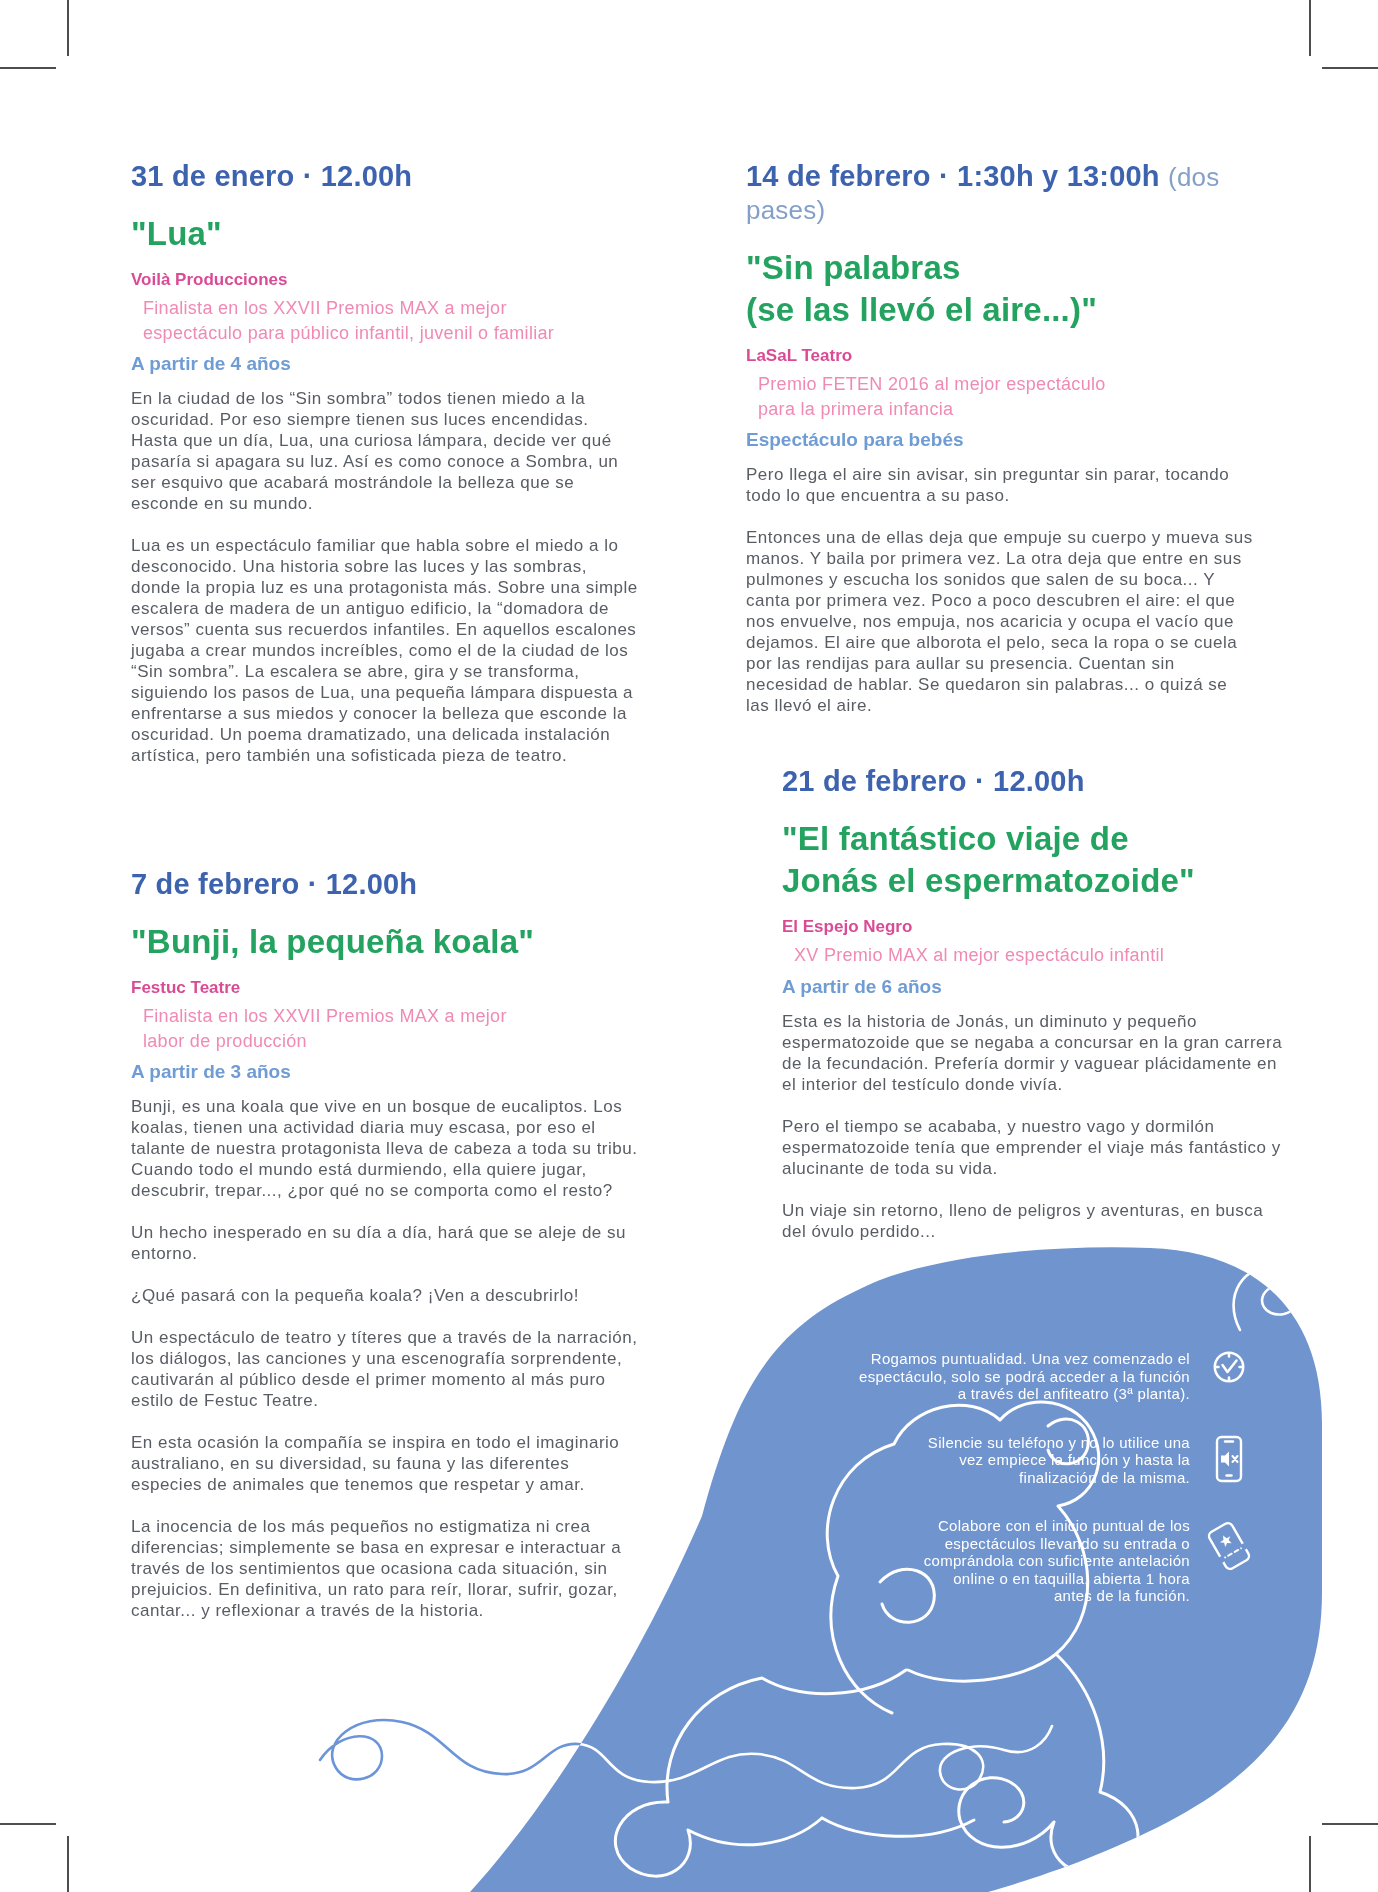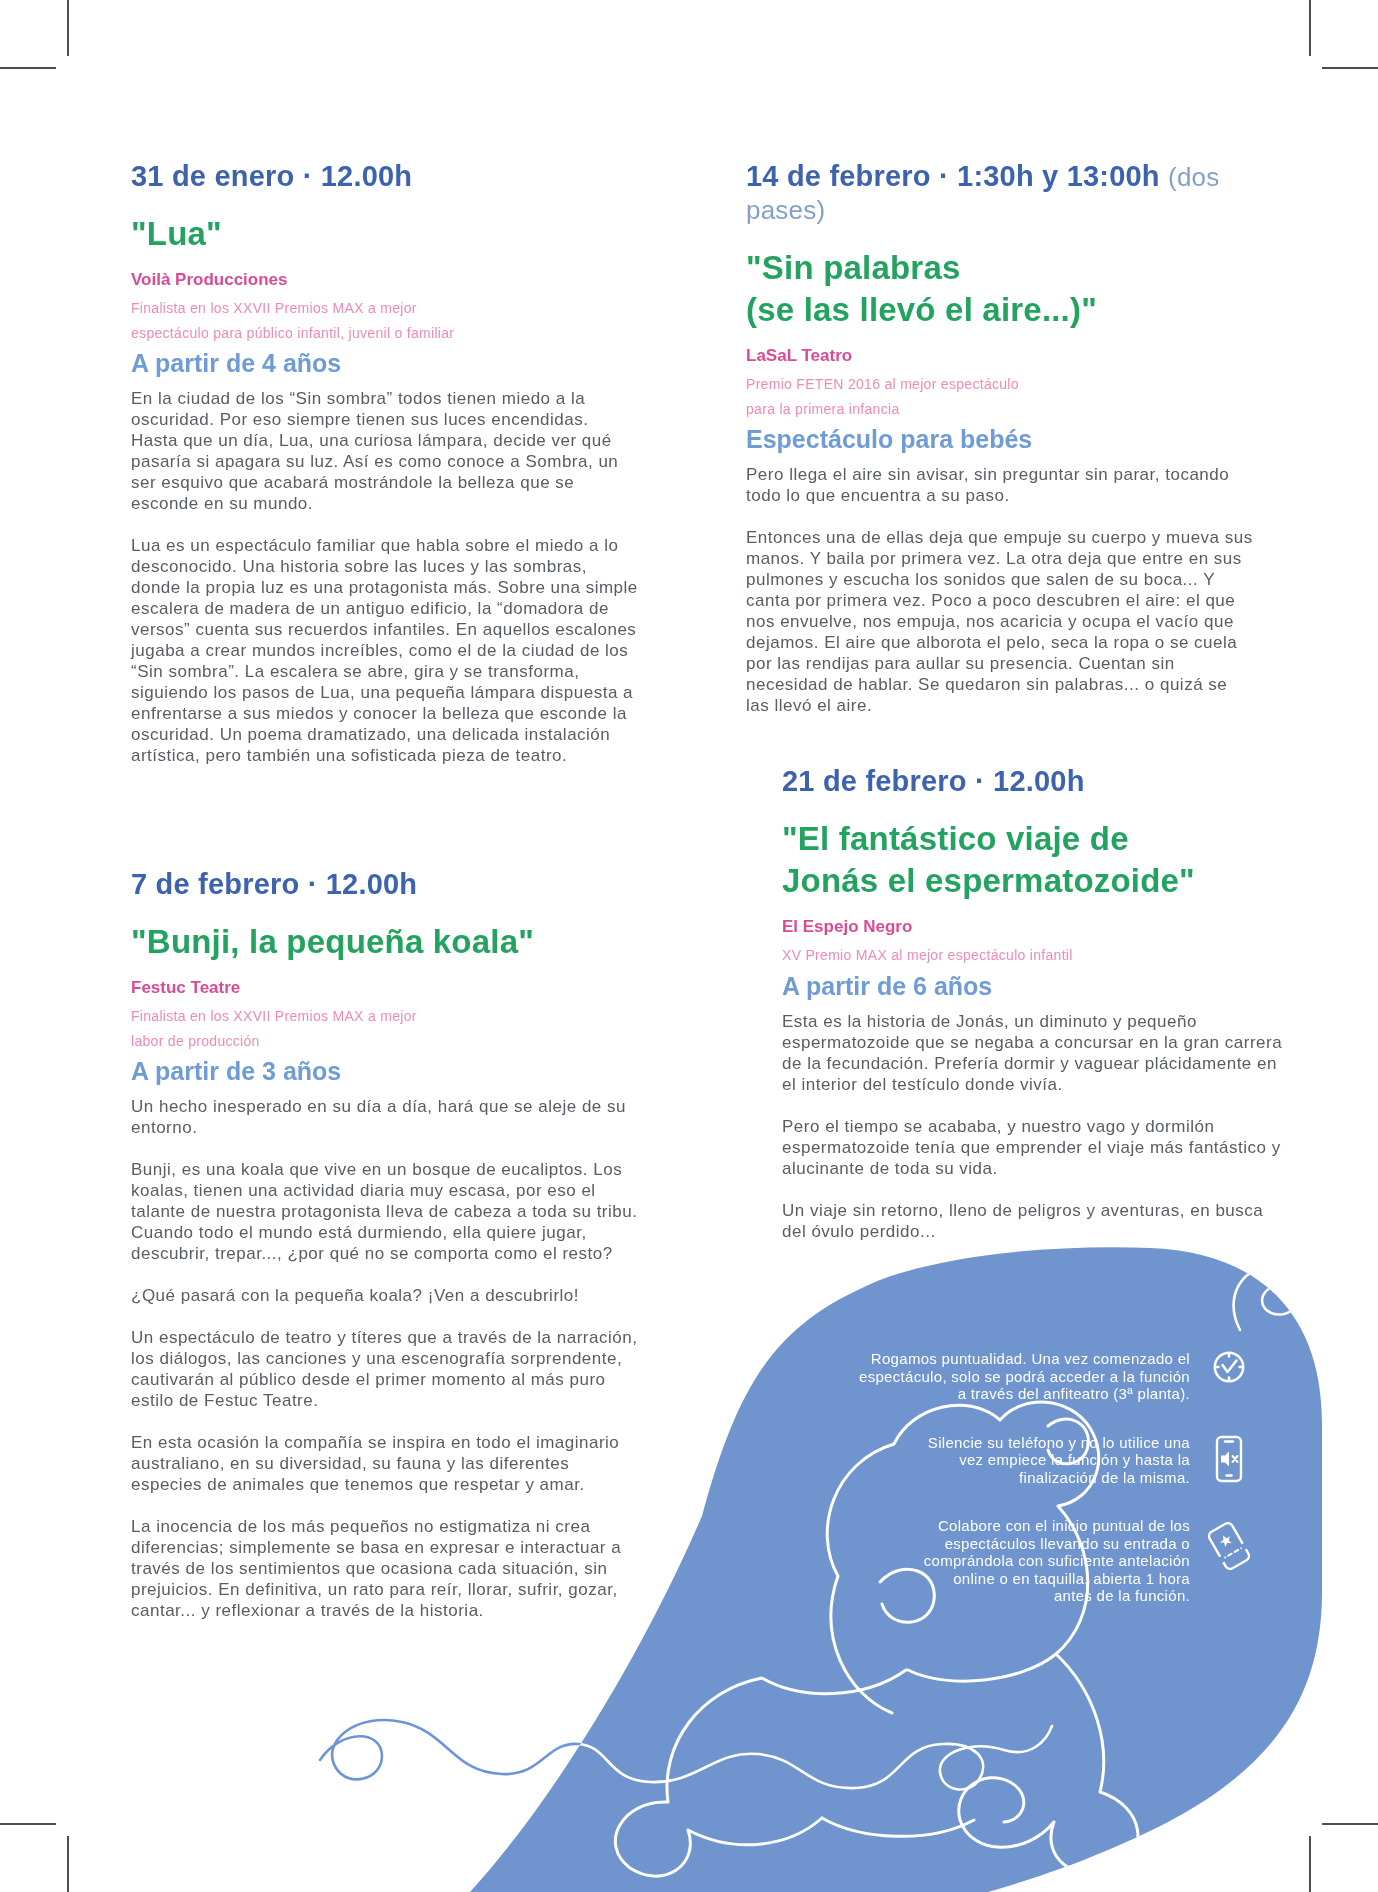--- a/index.html
+++ b/index.html
@@ -25,22 +25,22 @@
 
   
   .art{position:absolute;left:0;top:0;z-index:0;}
 
   
   .event{position:absolute;width:507px;z-index:1;}
   .date{margin:0;font-size:29px;line-height:32px;font-weight:bold;color:var(--blue-head);letter-spacing:.2px;}
   .date-note{font-weight:normal;color:var(--blue-note);font-size:26px;}
   .title{margin:21px 0 0;font-size:33px;line-height:42px;font-weight:bold;color:var(--green);white-space:pre-line;letter-spacing:.2px;}
   .company{margin:12px 0 0;font-size:17px;line-height:26px;font-weight:bold;color:var(--pink);}
-  .award{margin:3px 0 0;font-size:14px;line-height:24.5px;color:var(--pink-light);white-space:pre-line;letter-spacing:.3px;}
-  .age{margin:7px 0 0;font-size:25px;line-height:23px;font-weight:bold;color:var(--blue-age);}
+  .award{margin:3px 12px 0;font-size:18px;line-height:24.5px;color:var(--pink-light);white-space:pre-line;letter-spacing:.3px;}
+  .age{margin:7px 0 0;font-size:19px;line-height:23px;font-weight:bold;color:var(--blue-age);}
   .paras{margin-top:13px;}
   .paras p{margin:0;font-size:17px;line-height:21px;letter-spacing:.5px;color:var(--body-gray);}
   .paras p + p{margin-top:21px;}
 
   
   .notices{position:absolute;left:680px;top:1350px;width:588px;z-index:2;}
   .notice{display:flex;align-items:flex-start;}
   .notice + .notice{margin-top:31px;}
   .notice .txt{flex:1;margin:0;text-align:right;color:#ffffff;font-size:15px;line-height:17.5px;letter-spacing:.3px;white-space:pre-line;}
   .notice .icon-wrap{width:78px;display:flex;justify-content:center;align-items:center;flex:none;}
@@ -98,22 +98,22 @@
   </section>
 
   <section class="event" style="left:131px;top:868px;">
     <h2 class="date"><span>7 de febrero · 12.00h</span></h2>
     <h1 class="title">"Bunji, la pequeña koala"</h1>
     <h3 class="company">Festuc Teatre</h3>
     <p class="award">Finalista en los XXVII Premios MAX a mejor
 labor de producción</p>
     <p class="age">A partir de 3 años</p>
     <div class="paras">
+      <p>Bunji, es una koala que vive en un bosque de eucaliptos. Los koalas, tienen una actividad diaria muy escasa, por eso el talante de nuestra protagonista lleva de cabeza a toda su tribu. Cuando todo el mundo está durmiendo, ella quiere jugar, descubrir, trepar..., ¿por qué no se comporta como el resto?</p>
       <p>Un hecho inesperado en su día a día, hará que se aleje de su entorno.</p>
-      <p>Bunji, es una koala que vive en un bosque de eucaliptos. Los koalas, tienen una actividad diaria muy escasa, por eso el talante de nuestra protagonista lleva de cabeza a toda su tribu. Cuando todo el mundo está durmiendo, ella quiere jugar, descubrir, trepar..., ¿por qué no se comporta como el resto?</p>
       <p>¿Qué pasará con la pequeña koala? ¡Ven a descubrirlo!</p>
       <p>Un espectáculo de teatro y títeres que a través de la narración, los diálogos, las canciones y una escenografía sorprendente, cautivarán al público desde el primer momento al más puro estilo de Festuc Teatre.</p>
       <p>En esta ocasión la compañía se inspira en todo el imaginario australiano, en su diversidad, su fauna y las diferentes especies de animales que tenemos que respetar y amar.</p>
       <p>La inocencia de los más pequeños no estigmatiza ni crea diferencias; simplemente se basa en expresar e interactuar a través de los sentimientos que ocasiona cada situación, sin prejuicios. En definitiva, un rato para reír, llorar, sufrir, gozar, cantar... y reflexionar a través de la historia.</p>
     </div>
   </section>
 
   <section class="event" style="left:746px;top:160px;">
     <h2 class="date"><span>14 de febrero · 1:30h y 13:00h</span> <span class="date-note">(dos pases)</span></h2>
     <h1 class="title">"Sin palabras

